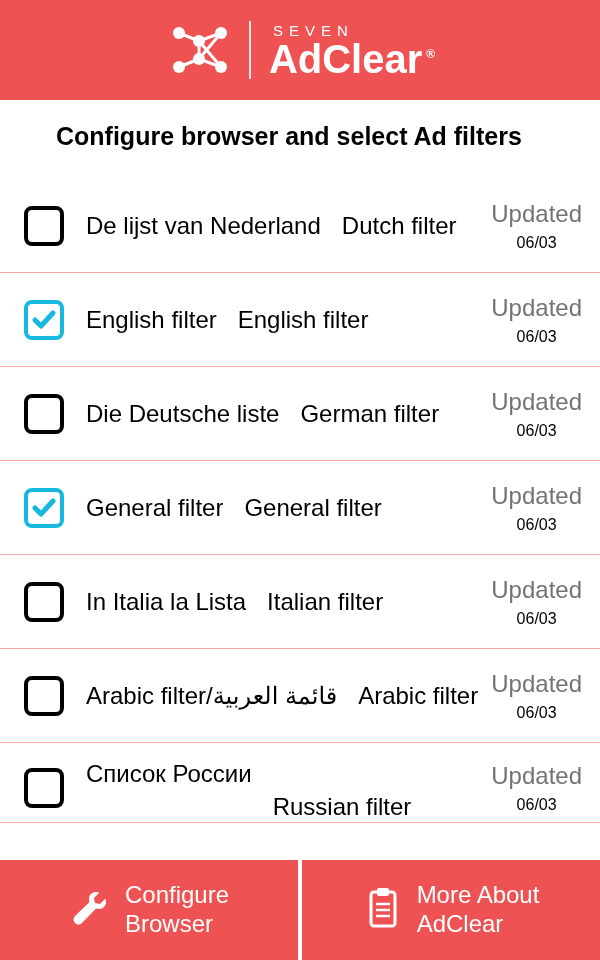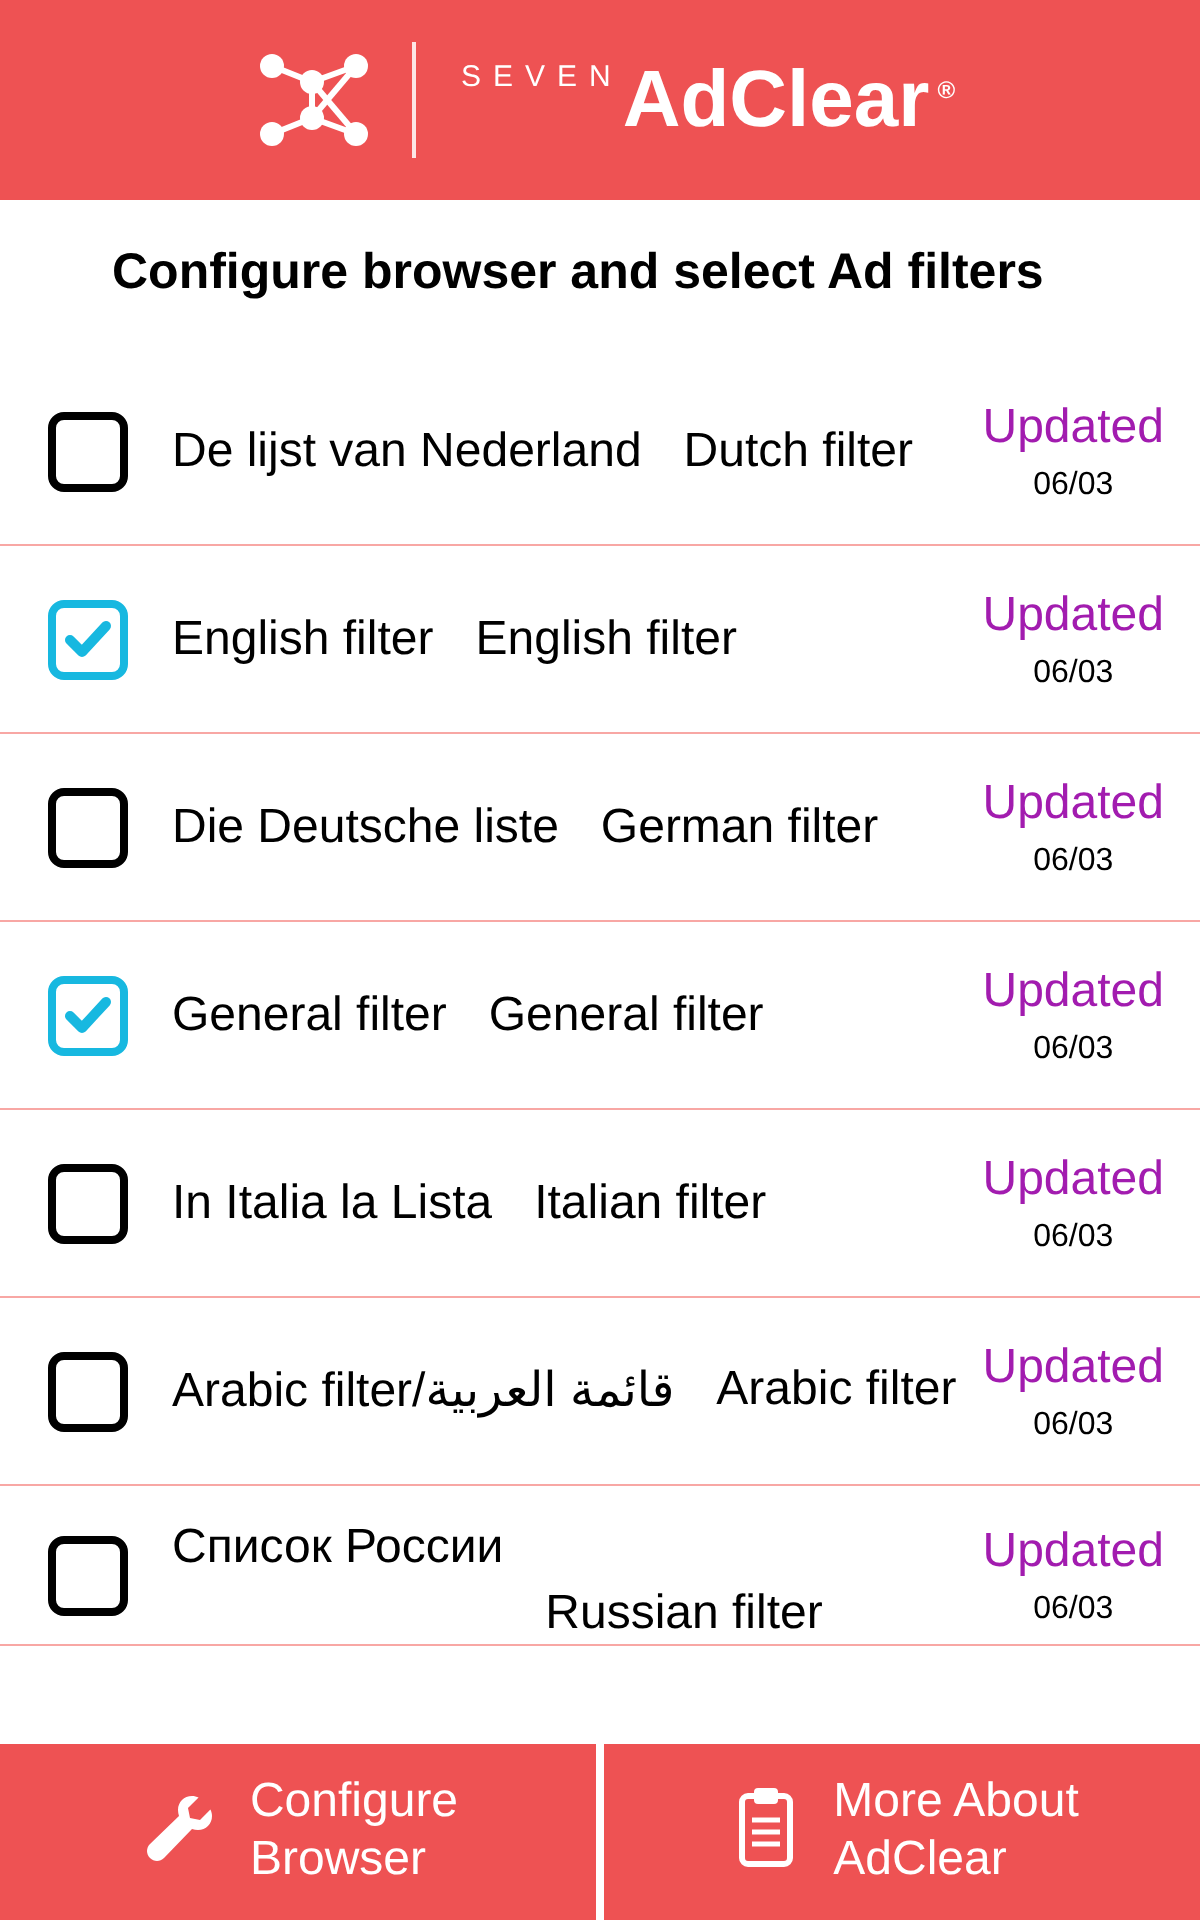--- a/index.html
+++ b/index.html
@@ -21,21 +21,21 @@
       gap: 18px;
     }
     .logo-icon svg { display: block; }
     .logo-divider {
       width: 2px;
       height: 58px;
       background: rgba(255,255,255,0.85);
     }
     .logo-text-wrap {
       display: flex;
-      flex-direction: row;
+      flex-direction: column;
       align-items: flex-start;
       color: #fff;
     }
     .logo-seven {
       font-size: 15px;
       letter-spacing: 6px;
       font-weight: 400;
       margin-left: 4px;
     }
     .logo-adclear {
@@ -104,29 +104,29 @@
     .filter-status {
       display: flex;
       flex-direction: column;
       align-items: center;
       gap: 6px;
       flex-shrink: 0;
       margin-left: 8px;
     }
     .status-label {
       font-size: 24px;
-      color: #a21caf;
+      color: #737373;
     }
     .status-date {
       font-size: 16px;
       color: #000;
     }
     .bottom-bar {
       display: flex;
-      height: 88px;
+      height: 100px;
       gap: 4px;
       background: #fff;
     }
     .bottom-btn {
       flex: 1;
       background: #ee5253;
       color: #fff;
       display: flex;
       align-items: center;
       justify-content: center;

